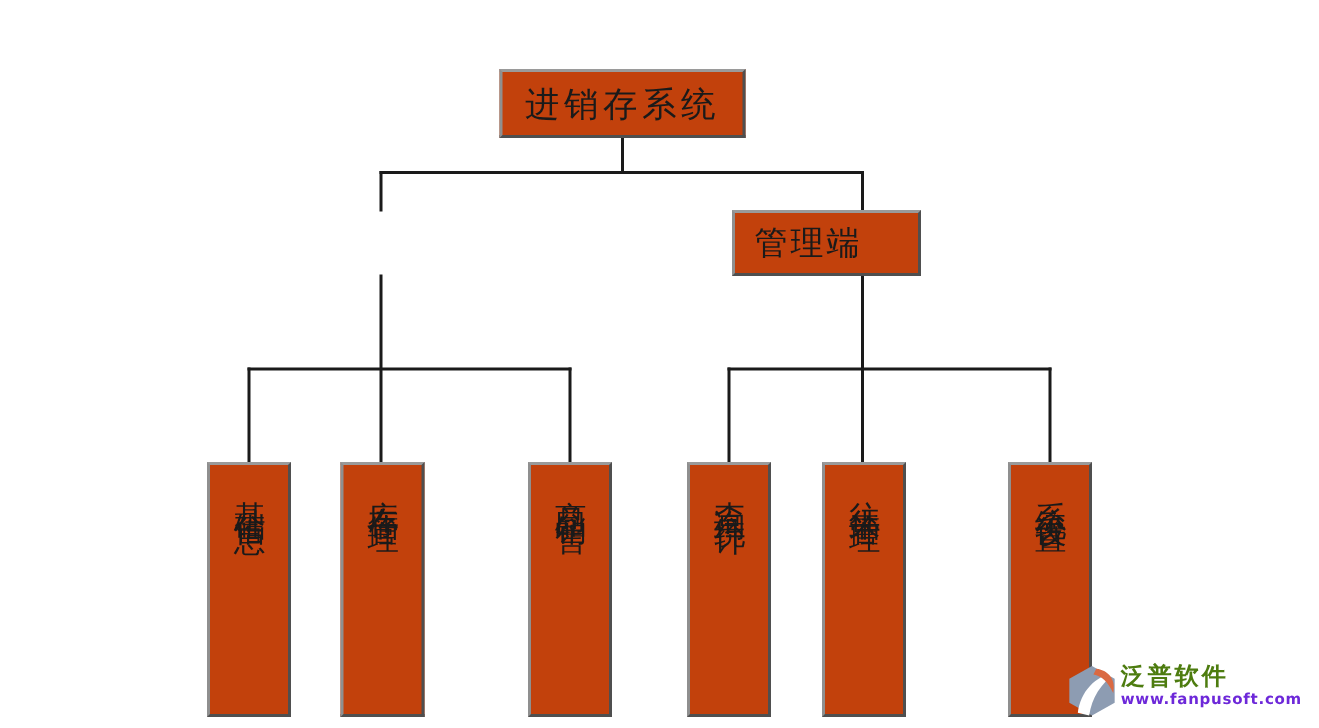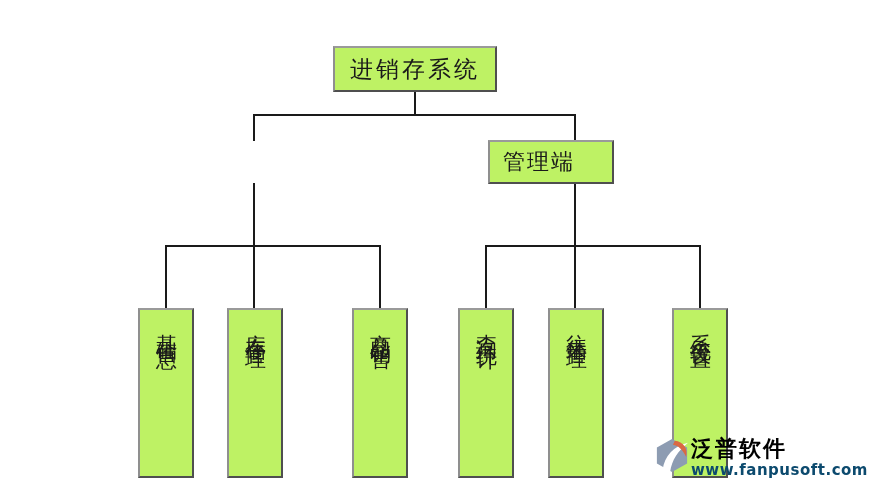--- a/index.html
+++ b/index.html
@@ -6,21 +6,21 @@
   .stage {
     position:relative; width:879px; height:485px; background:#ffffff;
     font-family:"DejaVu Serif","Liberation Serif",serif; overflow:hidden;
   }
   
   .line { position:absolute; background:#1a1a1a; }
   .line.v { width:2px; }
   .line.h { height:2px; }
   
   .node {
-    position:absolute; background:#bef264; box-sizing:border-box;
+    position:absolute; background:#c2410c; box-sizing:border-box;
     border:2px solid; border-color:#9a9a9a #4f4f4f #4f4f4f #8f8f8f;
     color:#1a1a1a;
   }
   .node.root {
     left:333px; top:46px; width:164px; height:46px;
     display:flex; align-items:center; justify-content:center;
     font-size:23px; letter-spacing:3px;
   }
   .node.l2 {
     top:140px; width:126px; height:44px;
@@ -39,22 +39,22 @@
     font-size:21px; letter-spacing:5px; padding-top:7px; line-height:1;
   }
   
   .logo {
     position:absolute; right:11px; bottom:7px;
     display:flex; align-items:flex-start;
     font-family:"DejaVu Sans","Liberation Sans",sans-serif;
   }
   .logo-icon { width:34px; height:35px; margin-right:2px; }
   .logo-text { display:flex; flex-direction:column; line-height:1; }
-  .logo-brand { font-size:22px; font-weight:bold; color:#000000; letter-spacing:2px; }
-  .logo-url   { font-size:15px; font-weight:bold; color:#0c4a6e; margin-top:3px; letter-spacing:0.5px; }
+  .logo-brand { font-size:16px; font-weight:bold; color:#4d7c0f; letter-spacing:2px; }
+  .logo-url   { font-size:10px; font-weight:bold; color:#6d28d9; margin-top:3px; letter-spacing:0.5px; }
 </style>
 </head>
 <body>
 
 <div class="stage">
 
   <div class="line v" style="left:414px; top:90px; height:26px;"></div>
   <div class="line h" style="left:253px; top:114px; width:323px;"></div>
   <div class="line v" style="left:253px; top:114px; height:27px;"></div>
   <div class="line v" style="left:574px; top:114px; height:27px;"></div>

